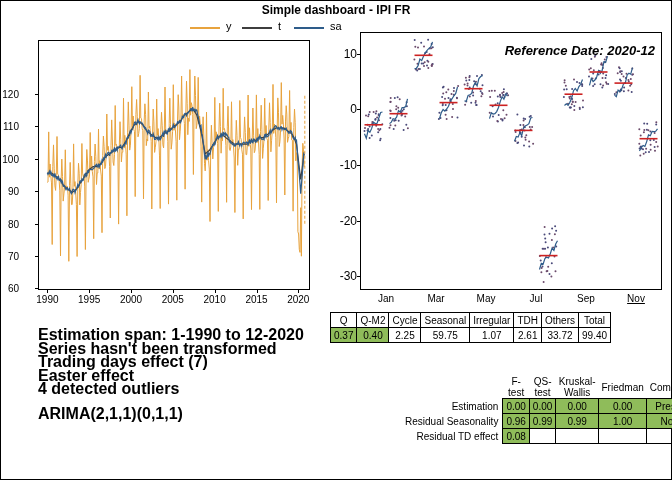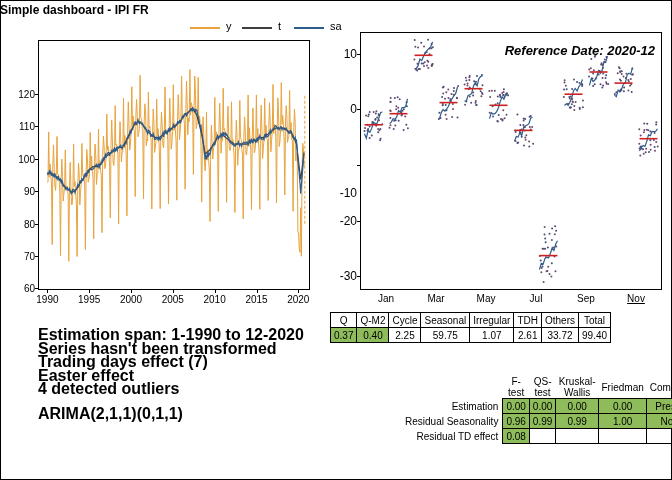--- a/index.html
+++ b/index.html
@@ -6,32 +6,32 @@
   body{
     width:672px;height:480px;
     background:#ffffff;
     font-family:"Liberation Sans", sans-serif;
     color:#000;
     position:relative;
     overflow:hidden;
   }
   .frame{position:absolute;left:0;top:0;width:672px;height:480px;border:1px solid #000;box-sizing:border-box;}
   .title{
-    position:absolute;left:0;top:3px;width:672px;
+    position:absolute;left:0;top:3px;width:672px;text-align:center;
     font-size:12px;font-weight:bold;
   }
   
   .legend{position:absolute;left:186px;top:20px;width:300px;height:16px;}
   .legend .item{position:absolute;top:0;font-size:11px;}
   .legend .line{position:absolute;top:7px;height:2px;}
 
   
   #leftplot{position:absolute;left:30px;top:40px;width:290px;height:262px;}
   #leftbox{position:absolute;left:8px;top:0px;width:272px;height:250px;border:1px solid #000;box-sizing:border-box;background:#fff;}
-  .lytick{position:absolute;right:100%;margin-right:4px;font-size:10px;transform:translateY(-50%);white-space:nowrap;}
+  .lytick{position:absolute;right:100%;margin-right:20px;font-size:10px;transform:translateY(-50%);white-space:nowrap;}
   .lytickmark{position:absolute;right:100%;width:4px;height:1px;background:#000;}
   .lxtick{position:absolute;top:100%;margin-top:5px;font-size:10px;transform:translateX(-50%);white-space:nowrap;}
   .lxtickmark{position:absolute;top:100%;width:1px;height:4px;background:#000;}
 
   
   #rightplot{position:absolute;left:338px;top:28px;width:326px;height:274px;}
   #rightbox{position:absolute;left:22px;top:4px;width:302px;height:258px;border:1px solid #000;box-sizing:border-box;background:#fff;}
   .rytick{position:absolute;right:100%;margin-right:4px;font-size:12px;transform:translateY(-50%);white-space:nowrap;}
   .rytickmark{position:absolute;right:100%;width:4px;height:1px;background:#000;}
   .rxlabel{position:absolute;top:100%;margin-top:4px;font-size:10px;transform:translateX(-50%);white-space:nowrap;}
@@ -115,21 +115,21 @@
 
 <div id="rightplot">
   <div id="rightbox">
     <div class="refdate">Reference Date: 2020-12</div>
 
     <div class="rytickmark" style="top:243.4px;"></div>
     <div class="rytick" style="top:243.4px;">-30</div>
     <div class="rytickmark" style="top:187.7px;"></div>
     <div class="rytick" style="top:187.7px;">-20</div>
     <div class="rytickmark" style="top:132.0px;"></div>
-    <div class="rytick" style="top:132.0px;margin-top:28px;">-10</div>
+    <div class="rytick" style="top:132.0px;">-10</div>
     <div class="rytickmark" style="top:76.3px;"></div>
     <div class="rytick" style="top:76.3px;">0</div>
     <div class="rytickmark" style="top:20.6px;"></div>
     <div class="rytick" style="top:20.6px;">10</div>
 
     <div class="rxlabel" style="left:25px;">Jan</div>
     <div class="rxlabel" style="left:75px;">Mar</div>
     <div class="rxlabel" style="left:125px;">May</div>
     <div class="rxlabel" style="left:175px;">Jul</div>
     <div class="rxlabel" style="left:225px;">Sep</div>

